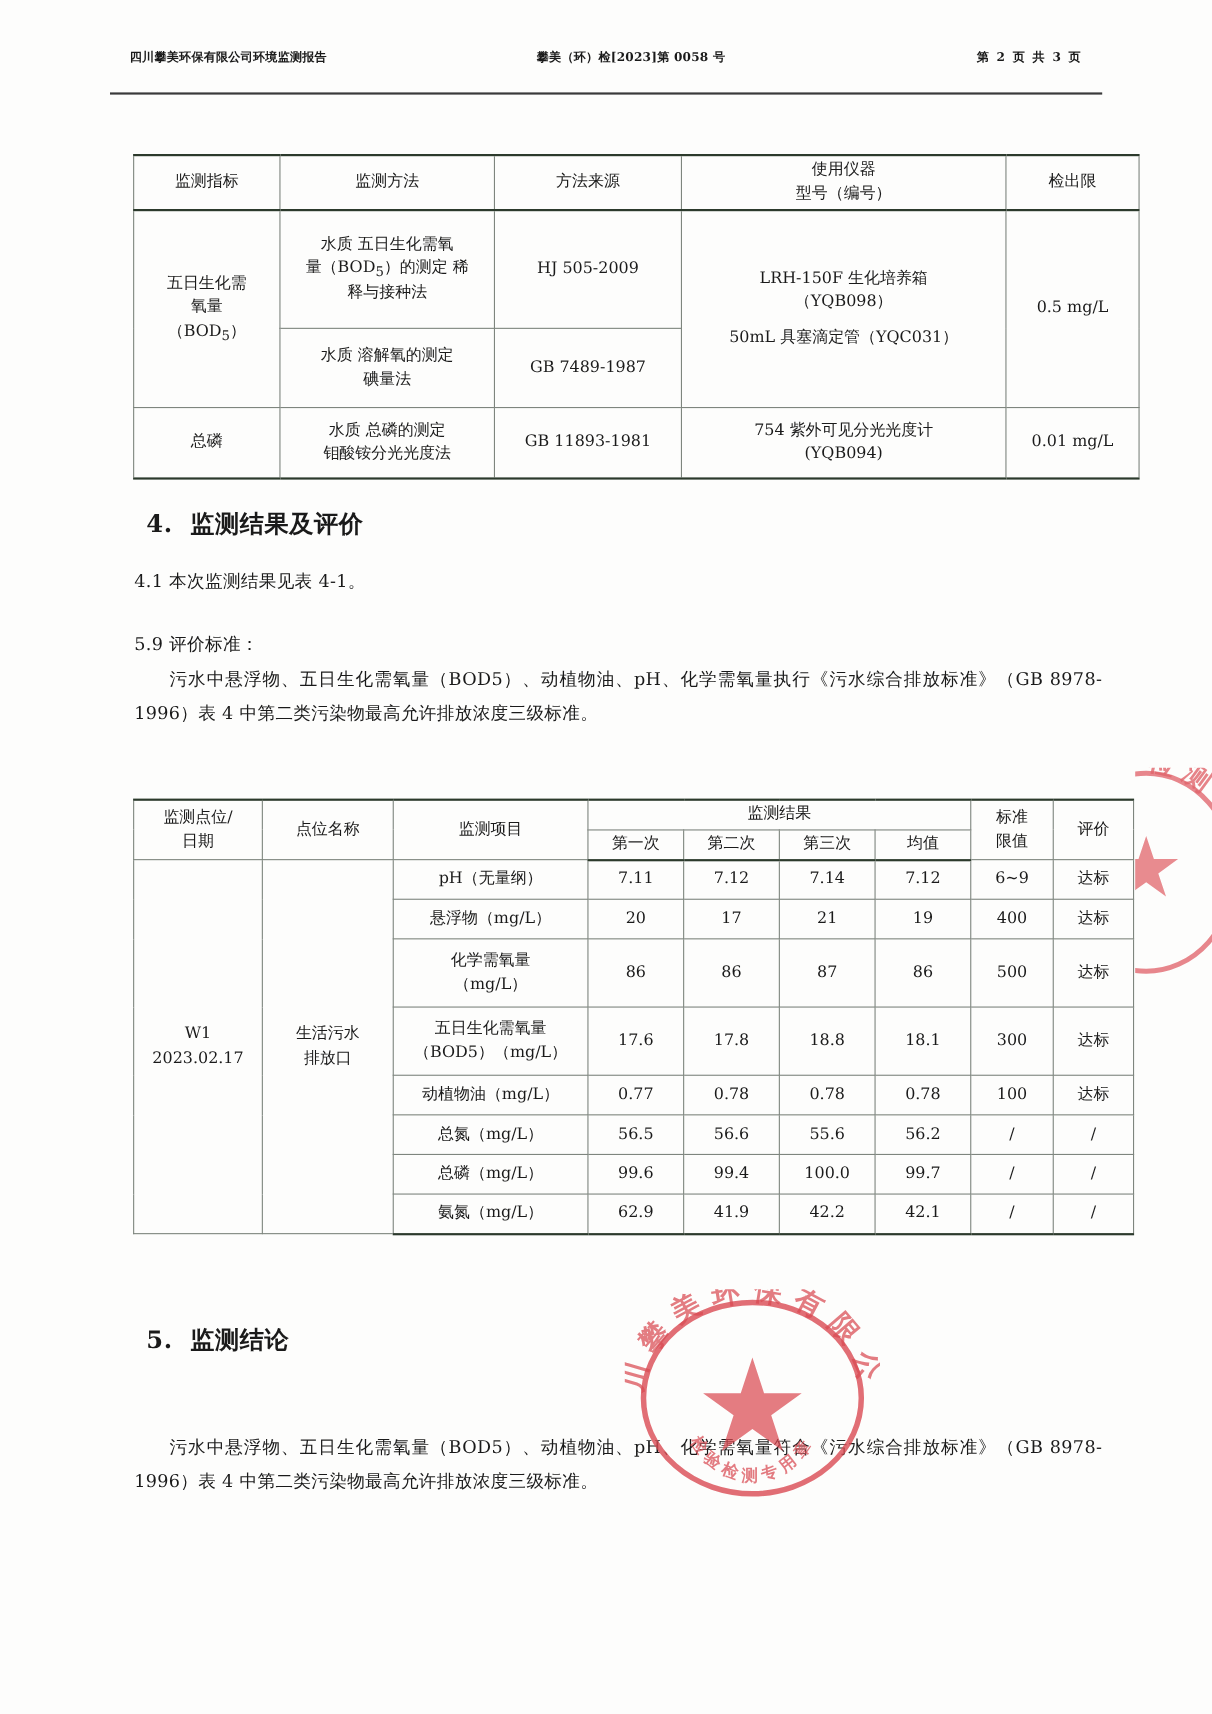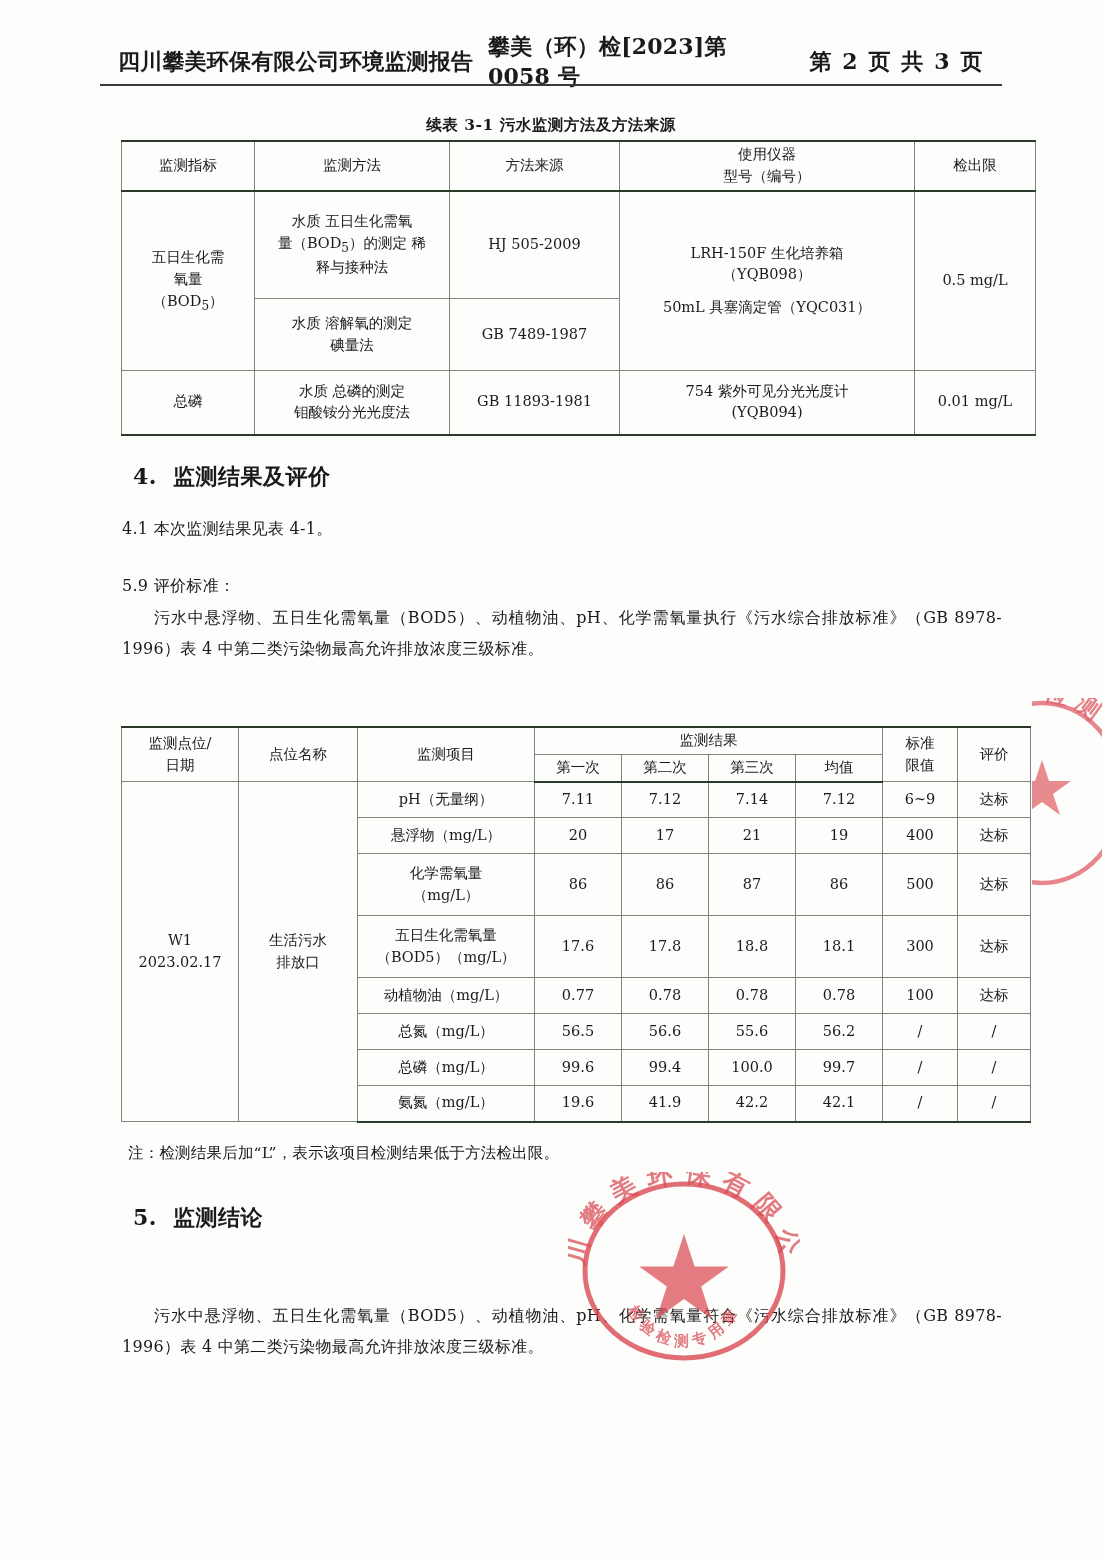--- a/index.html
+++ b/index.html
@@ -20,23 +20,23 @@
   }
 
   
   #header {
     position: absolute;
     left: 118px;
     top: 44px;
     width: 866px;
     height: 36px;
     display: flex;
-    align-items: center;
+    align-items: flex-start;
     font-weight: bold;
-    font-size: 22px;
+    font-size: 11px;
     letter-spacing: 0.2px;
   }
   #header .h-left { width: 370px; }
   #header .h-mid  { width: 300px; }
   #header .h-right{ flex: 1; text-align: right; letter-spacing: 1.6px;}
   #header-rule {
     position: absolute;
     left: 100px;
     top: 84px;
     width: 902px;
@@ -141,21 +141,20 @@
 
 <div id="page">
 
   <div id="header">
     <span class="h-left">四川攀美环保有限公司环境监测报告</span>
     <span class="h-mid">攀美（环）检[2023]第 0058 号</span>
     <span class="h-right">第 2 页 共 3 页</span>
   </div>
   <div id="header-rule"></div>
 
-  <div class="tbl-caption" style="top:115px;">续表 3-1  污水监测方法及方法来源</div>
 
   <table class="doc-table" id="table31">
     <tbody>
         <tr class="thick-top thick-bot">
       <th class="c1 hdr-cell" rowspan="1">监测指标</th>
       <th class="c2 hdr-cell">监测方法</th>
       <th class="c3 hdr-cell">方法来源</th>
       <th class="c4 hdr-cell">
         <div>使用仪器</div>
         <div>型号（编号）</div>
@@ -333,31 +332,30 @@
       <td class="d6">100.0</td>
       <td class="d7">99.7</td>
       <td class="d8">/</td>
       <td class="d9">/</td>
     </tr>
 
     <tr class="thick-bot" style="height:36px;">
       <td class="d3">
         <div>氨氮（mg/L）</div>
       </td>
-      <td class="d4">19.6</td>
+      <td class="d4">62.9</td>
       <td class="d5">41.9</td>
       <td class="d6">42.2</td>
       <td class="d7">42.1</td>
       <td class="d8">/</td>
       <td class="d9">/</td>
     </tr>
   </tbody>
     </table>
 
-  <div class="note" style="left:128px; top:1143px;">注：检测结果后加“L”，表示该项目检测结果低于方法检出限。</div>
 
   <div class="sec-head" style="left:133px; top:1203px;">
     <span class="num">5.</span><span>监测结论</span>
   </div>
 
   <div class="para indent" style="left:122px; top:1300px; width:880px; text-align:justify;">污水中悬浮物、五日生化需氧量（BOD5）、动植物油、pH、化学需氧量符合《污水综合排放标准》（GB 8978-1996）表 4 中第二类污染物最高允许排放浓度三级标准。</div>
 
   <div class="seal" id="seal-main">
     <svg width="232" height="198" viewBox="0 0 232 198">
       <defs>

